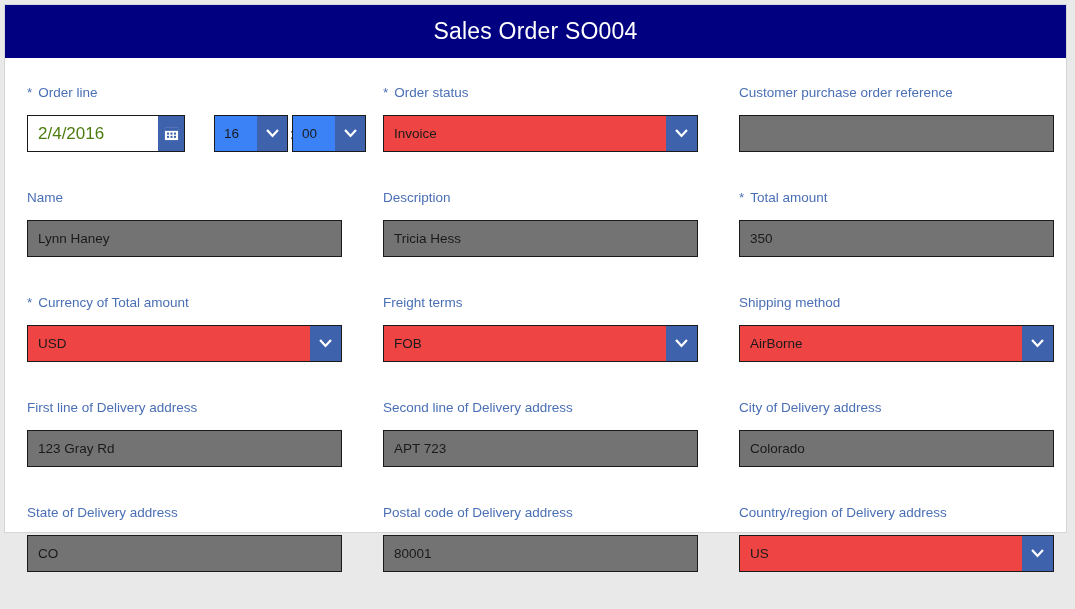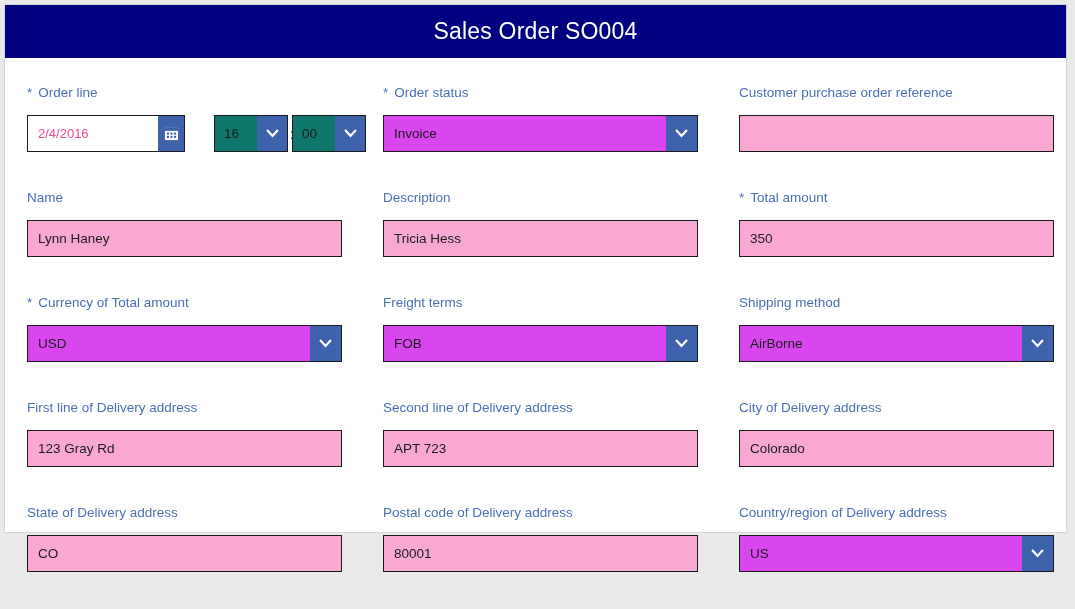--- a/index.html
+++ b/index.html
@@ -90,21 +90,21 @@
   }
 
   
   .field {
     position: absolute;
     top: 57px;
     left: 0;
     height: 37px;
     box-sizing: border-box;
     border: 1.6px solid #1a1a1a;
-    background: #f9a8d4;
+    background: #737373;
     display: flex;
     align-items: center;
   }
   .field-w-full { width: 315px; }
 
   .field-text {
     padding-left: 10px;
     font-size: 13.5px;
     color: #1a1a1a;
     font-family: "Liberation Sans", sans-serif;
@@ -114,21 +114,21 @@
 
   
   .combo {
     position: absolute;
     top: 57px;
     left: 0;
     height: 37px;
     width: 315px;
     box-sizing: border-box;
     border: 1.6px solid #1a1a1a;
-    background: #d946ef;
+    background: #ef4444;
     display: flex;
     align-items: stretch;
   }
   .combo-value {
     flex: 1 1 auto;
     display: flex;
     align-items: center;
     padding-left: 10px;
     font-size: 13.5px;
     color: #1a1a1a;
@@ -160,41 +160,41 @@
     border: 1.6px solid #1a1a1a;
     background: #ffffff;
     display: flex;
     align-items: stretch;
   }
   .date-value {
     flex: 1 1 auto;
     display: flex;
     align-items: center;
     padding-left: 10px;
-    font-size: 13px;
-    color: #ec4899;
+    font-size: 17px;
+    color: #4d7c0f;
   }
   .cal-btn {
     flex: 0 0 26px;
     width: 26px;
     background: #3f62ad;
     display: flex;
     align-items: center;
     justify-content: center;
   }
   .cal-icon { display: block; width: 15px; height: 15px; }
 
   .time-combo {
     position: absolute;
     top: 57px;
     height: 37px;
     width: 74px;
     box-sizing: border-box;
     border: 1.6px solid #1a1a1a;
-    background: #0f766e;
+    background: #3b82f6;
     display: flex;
     align-items: stretch;
   }
   .time-combo .combo-value { padding-left: 9px; }
   .time-combo .combo-btn { flex: 0 0 30px; width: 30px; }
   .time-hour { left: 187px; }
   .time-min  { left: 265px; gap: 17px; }
 
   .time-sep {
     position: absolute;

